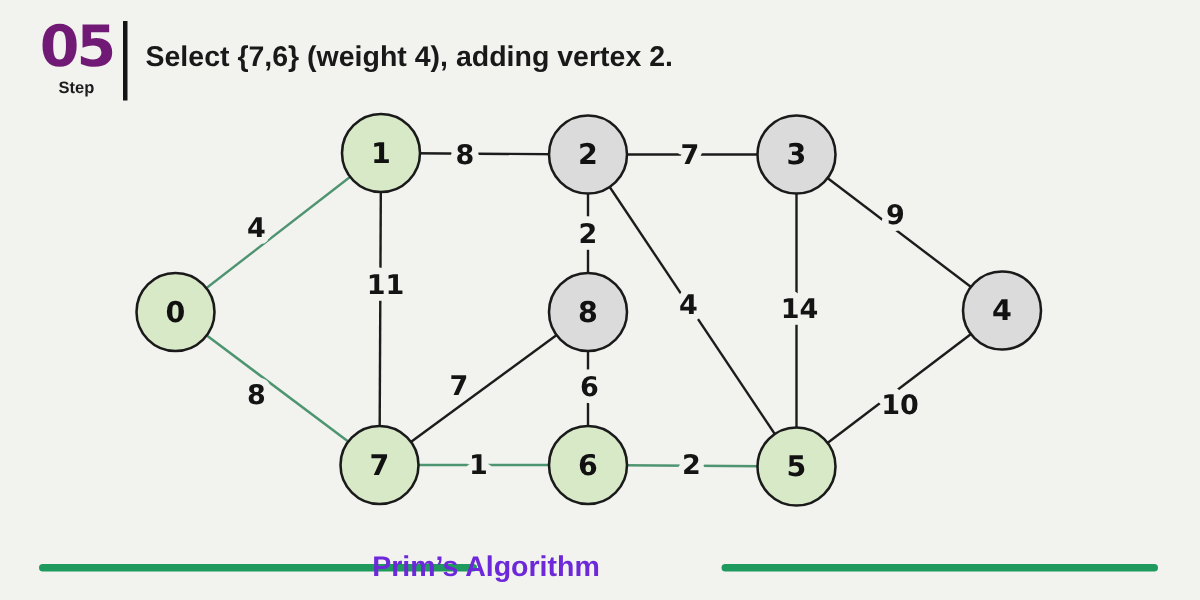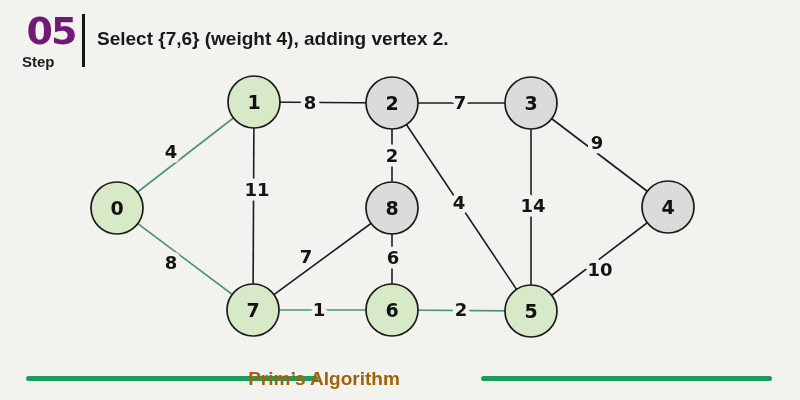--- a/index.html
+++ b/index.html
@@ -8,22 +8,22 @@
     background:#f2f2ef;
     font-family:"Liberation Sans", sans-serif;
     color:#161616;
   }
   .step-num {
     position:absolute; left:22px; top:10px; width:58px; text-align:center;
     font-family:"DejaVu Sans", "Liberation Sans", sans-serif;
     font-size:38px; font-weight:800; letter-spacing:-2px; line-height:1.15;
   }
   .step-label {
-    position:absolute; left:22px; top:53px; width:58px; 
-    font-size:15px; font-weight:700; color:#1c1c1c;
+    position:absolute; left:22px; top:53px; width:58px; text-align:center;
+    font-size:11px; font-weight:700; color:#1c1c1c;
   }
   .header-divider {
     position:absolute; left:82px; top:14px; width:3px; height:53px;
     background:#141414;
   }
   .step-title {
     position:absolute; left:97px; top:28px;
     font-size:19px; font-weight:600; color:#191919;
     font-family:"Liberation Sans", sans-serif;
   }
@@ -32,21 +32,21 @@
     font-family:"DejaVu Sans", "Liberation Sans", sans-serif;
     font-weight:700;
   }
   .footer-rule {
     position:absolute; top:376px; height:5px; border-radius:3px;
   }
   .footer-rule.left  { left:26px;  width:292px; }
   .footer-rule.right { left:481px; width:291px; }
   .footer-title {
     position:absolute; left:0; top:368px; width:648px; text-align:center;
-    font-size:19px; font-weight:700; color:#a16207;
+    font-size:19px; font-weight:700; color:#6d28d9;
   }
 </style>
 </head>
 <body style="background: rgb(242, 242, 239);">
 
 <div class="step-num" style="color: #701a75;">05</div>
 <div class="step-label">Step</div>
 <div class="header-divider"></div>
 <div class="step-title">Select {7,6} (weight 4), adding vertex 2.</div>
 

